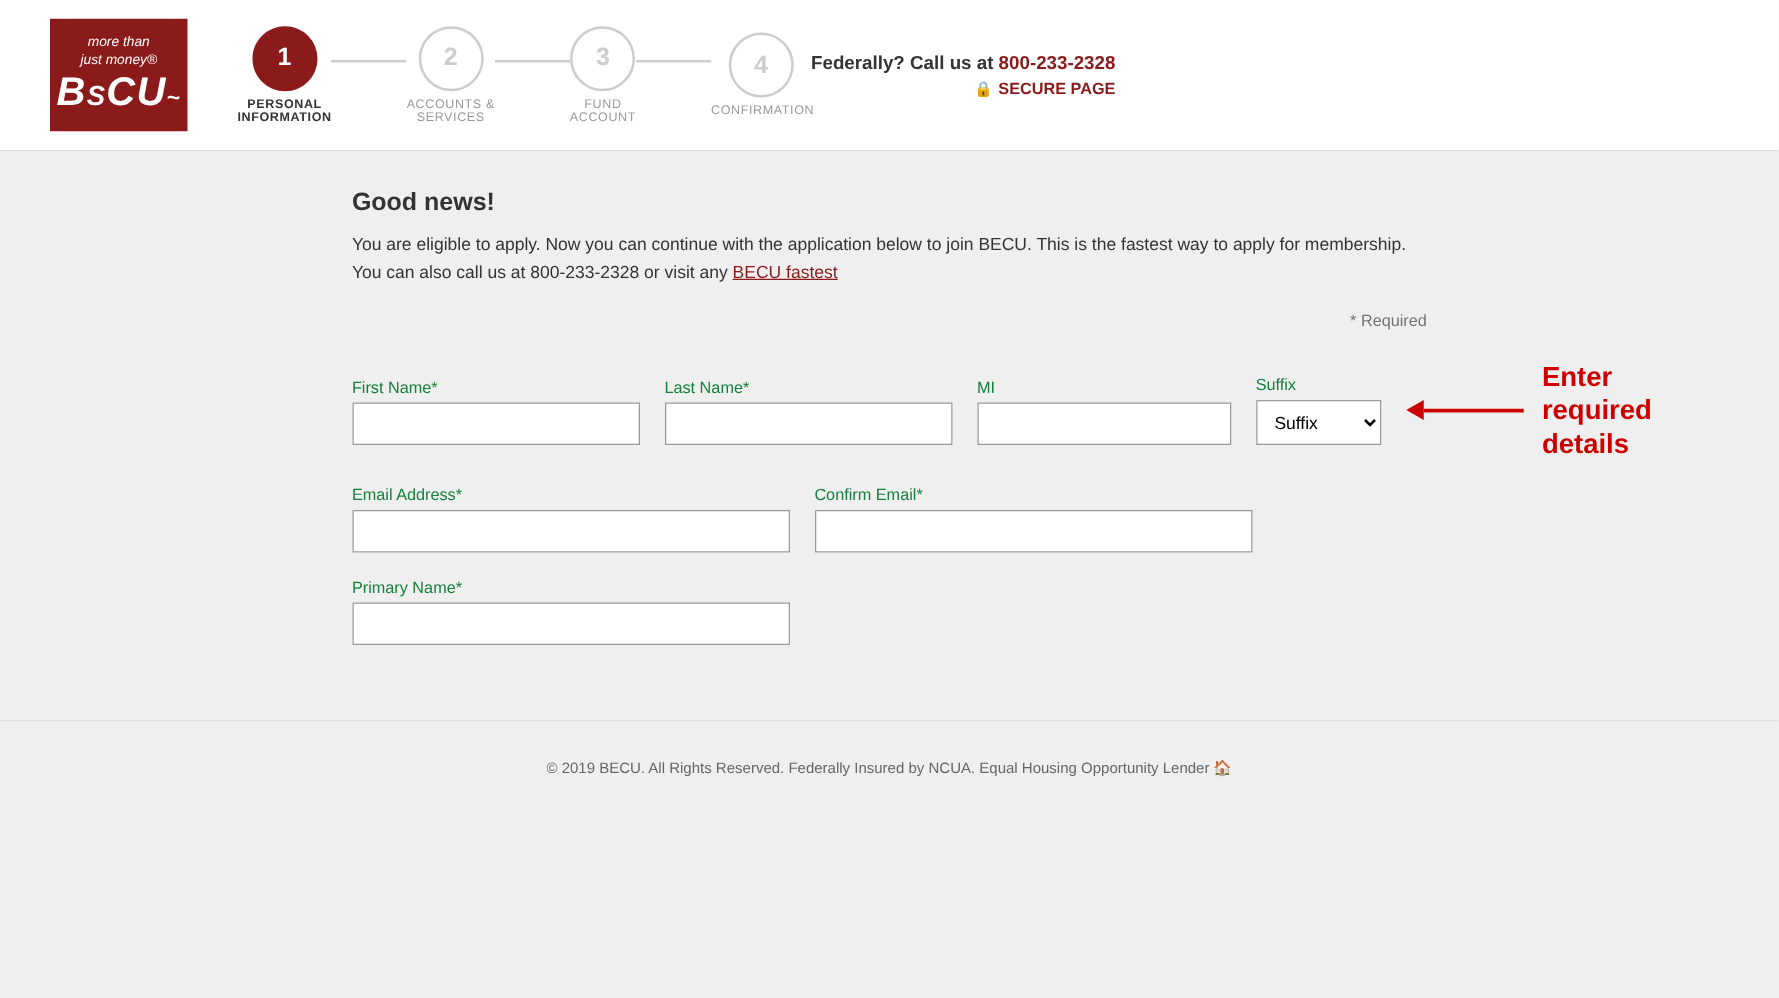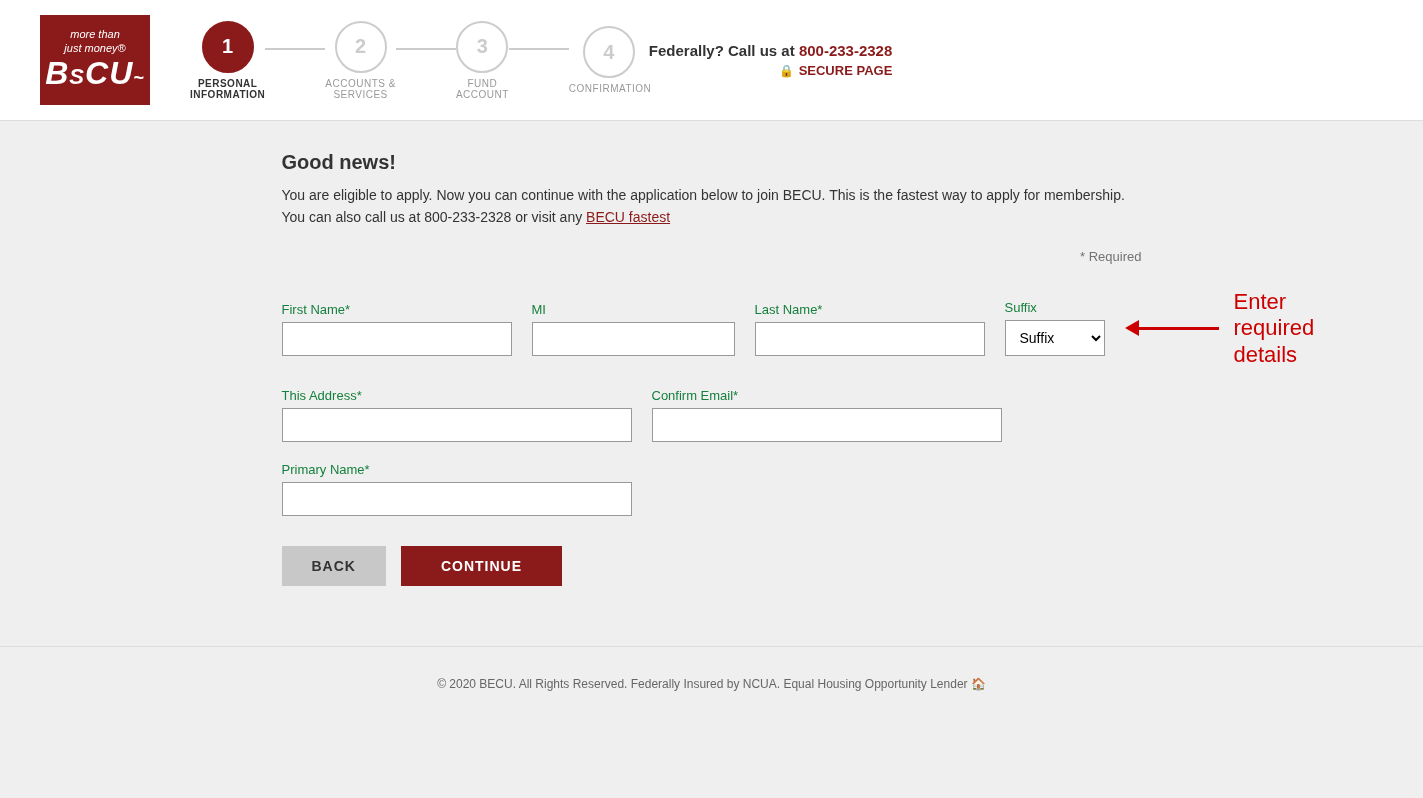--- a/index.html
+++ b/index.html
@@ -220,21 +220,21 @@
       width: 0;
       height: 0;
       border-top: 8px solid transparent;
       border-bottom: 8px solid transparent;
       border-right: 14px solid #cc0000;
       margin-right: 0;
     }
     .annotation-text {
       color: #cc0000;
       font-size: 22px;
-      font-weight: normal;
+      font-weight: bold;
       margin-left: 15px;
       line-height: 1.2;
     }
 
     
     .button-row {
       display: flex;
       gap: 15px;
       margin-top: 30px;
     }
@@ -329,26 +329,26 @@
   <div class="required-note">* Required</div>
 
   <div class="form-section">
 
     <div style="display:flex; align-items:center; margin-bottom:20px;">
       <div class="form-row" style="margin-bottom:0; flex-shrink:0;">
         <div class="form-group fg-firstname">
           <label>First Name*</label>
           <input type="text" style="">
         </div>
+        <div class="form-group fg-lastname">
+          <label>Last Name*</label>
+          <input type="text" style="">
+        </div>
         <div class="form-group fg-mi">
           <label>MI</label>
-          <input type="text" style="">
-        </div>
-        <div class="form-group fg-lastname">
-          <label>Last Name*</label>
           <input type="text" style="">
         </div>
         <div class="form-group fg-suffix">
           <label>Suffix</label>
           <select>
             <option>Suffix</option>
             <option>Jr.</option>
             <option>Sr.</option>
             <option>II</option>
             <option>III</option>
@@ -361,40 +361,36 @@
         <div class="arrow-line">
           <div class="arrow-head"></div>
           <div class="arrow-shaft"></div>
         </div>
         <div class="annotation-text">Enter required<br>details</div>
       </div>
     </div>
 
     <div class="form-row">
       <div class="form-group fg-email">
-        <label>This Address*</label>
+        <label>Email Address*</label>
         <input type="email" style="">
       </div>
       <div class="form-group fg-confirm-email">
         <label>Confirm Email*</label>
         <input type="email" style="">
       </div>
     </div>
 
     <div class="form-row">
       <div class="form-group fg-phone">
         <label>Primary Name*</label>
         <input type="tel" style="">
       </div>
     </div>
 
-    <div class="button-row">
-      <button class="btn-back">BACK</button>
-      <button class="btn-continue">CONTINUE</button>
-    </div>
 
   </div>
 </div>
 
 <div class="footer">
-  <span>© 2020 BECU. All Rights Reserved. Federally Insured by NCUA. Equal Housing Opportunity Lender</span>
+  <span>© 2019 BECU. All Rights Reserved. Federally Insured by NCUA. Equal Housing Opportunity Lender</span>
   <span> 🏠</span>
 </div>
 
 </body></html>

